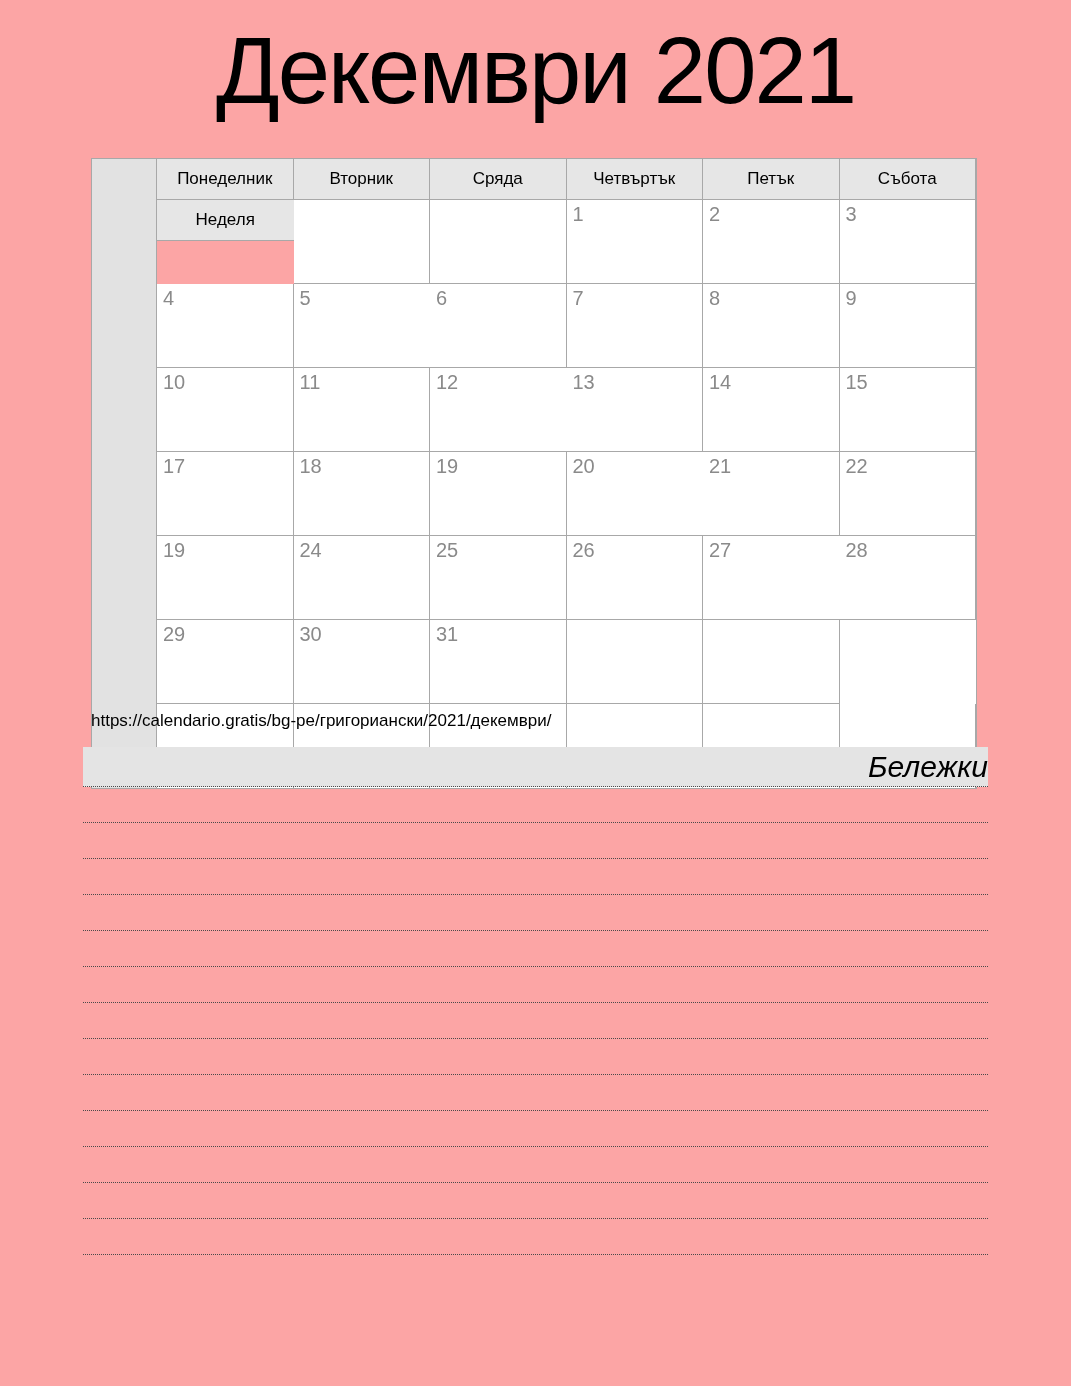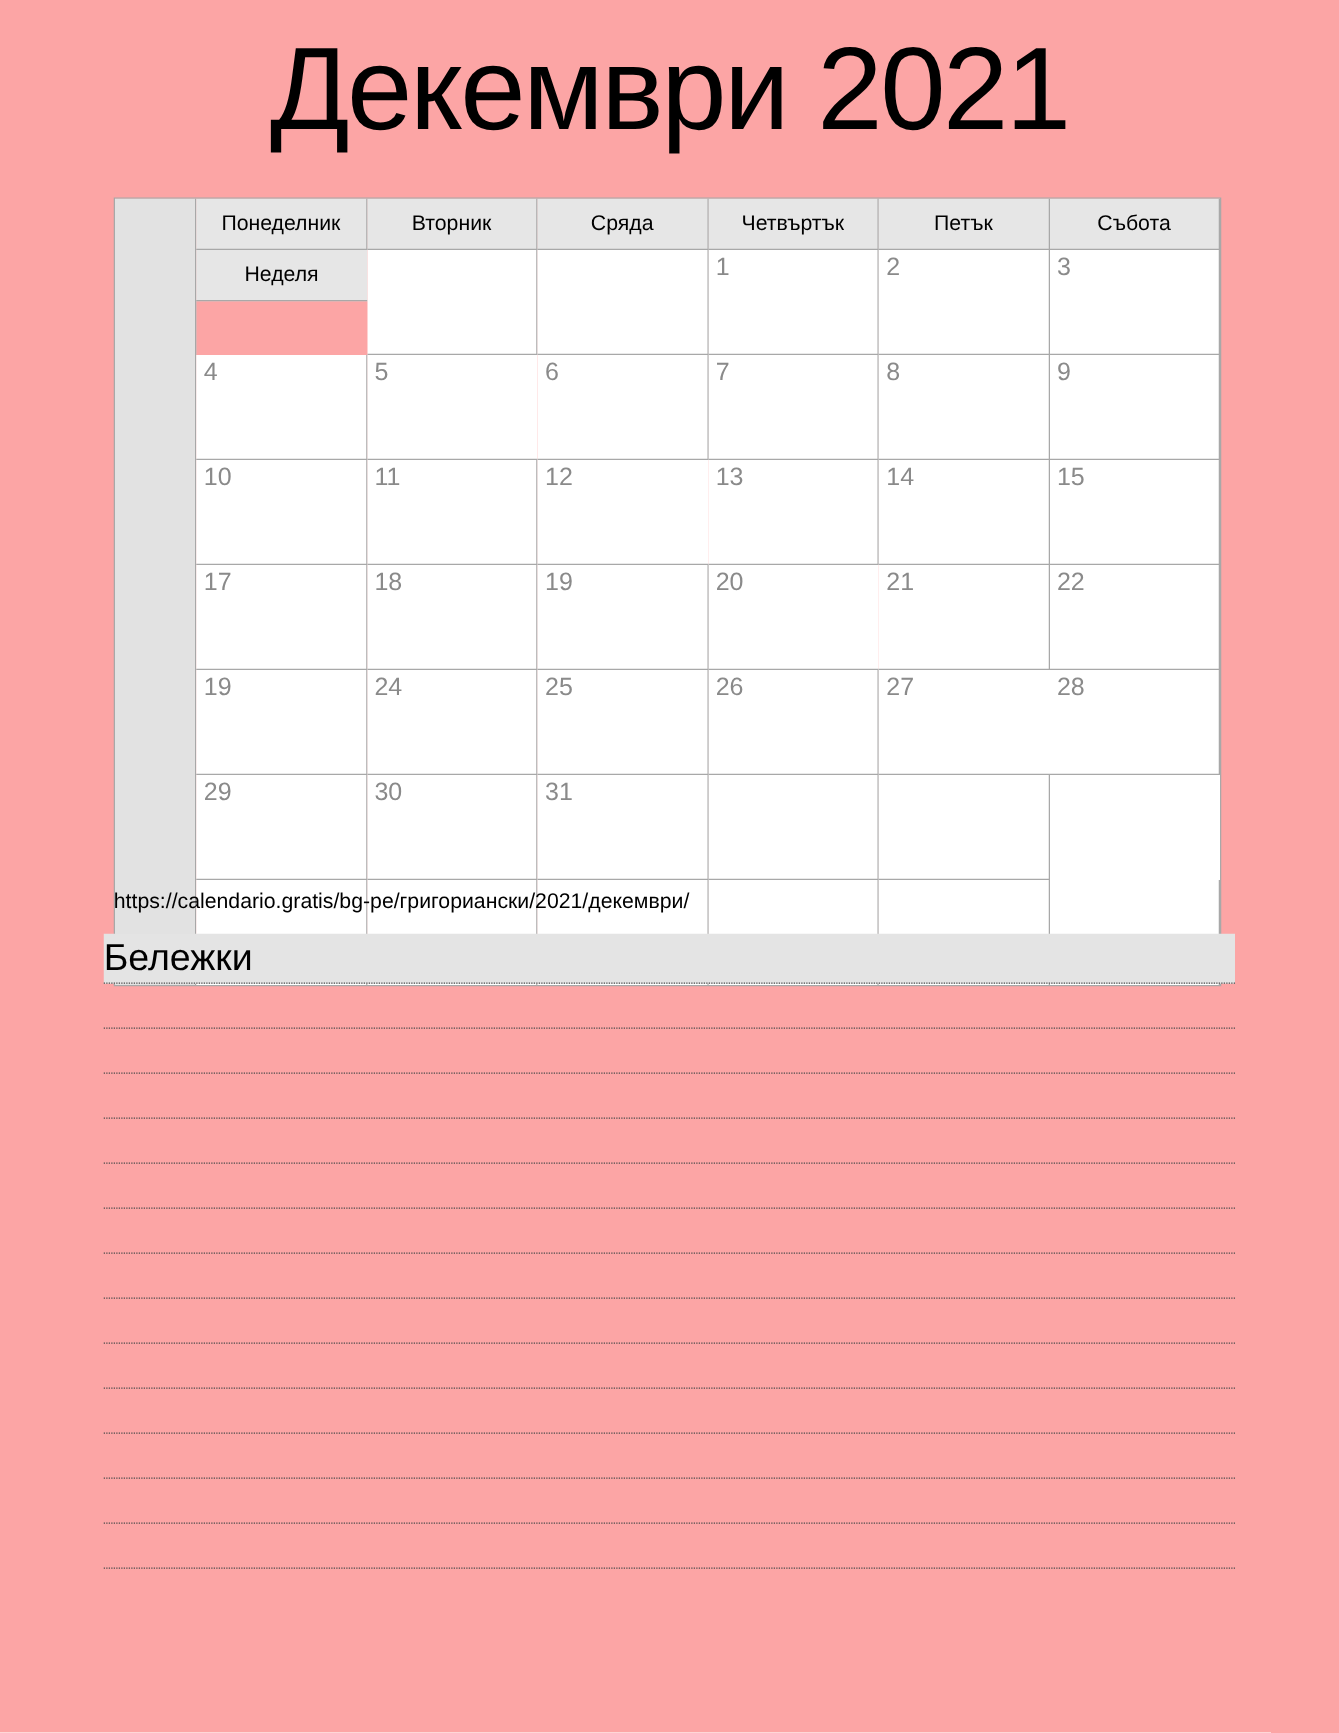--- a/index.html
+++ b/index.html
@@ -84,24 +84,25 @@
   .notes{
     position:absolute;
     left:83px;top:747px;
     width:905px;
   }
   .notes-band{
     height:40px;
     box-sizing:border-box;
     background:var(--notesbg);
     border-bottom:1px dotted var(--rule);
-    text-align:left;
+    text-align:right;
     font-size:30px;
     line-height:39px;
     color:var(--text);
+    font-style:italic;
   }
   .note-line{
     height:36px;
     box-sizing:border-box;
     border-bottom:1px dotted var(--rule);
   }
 </style>
 </head>
 <body>
 

